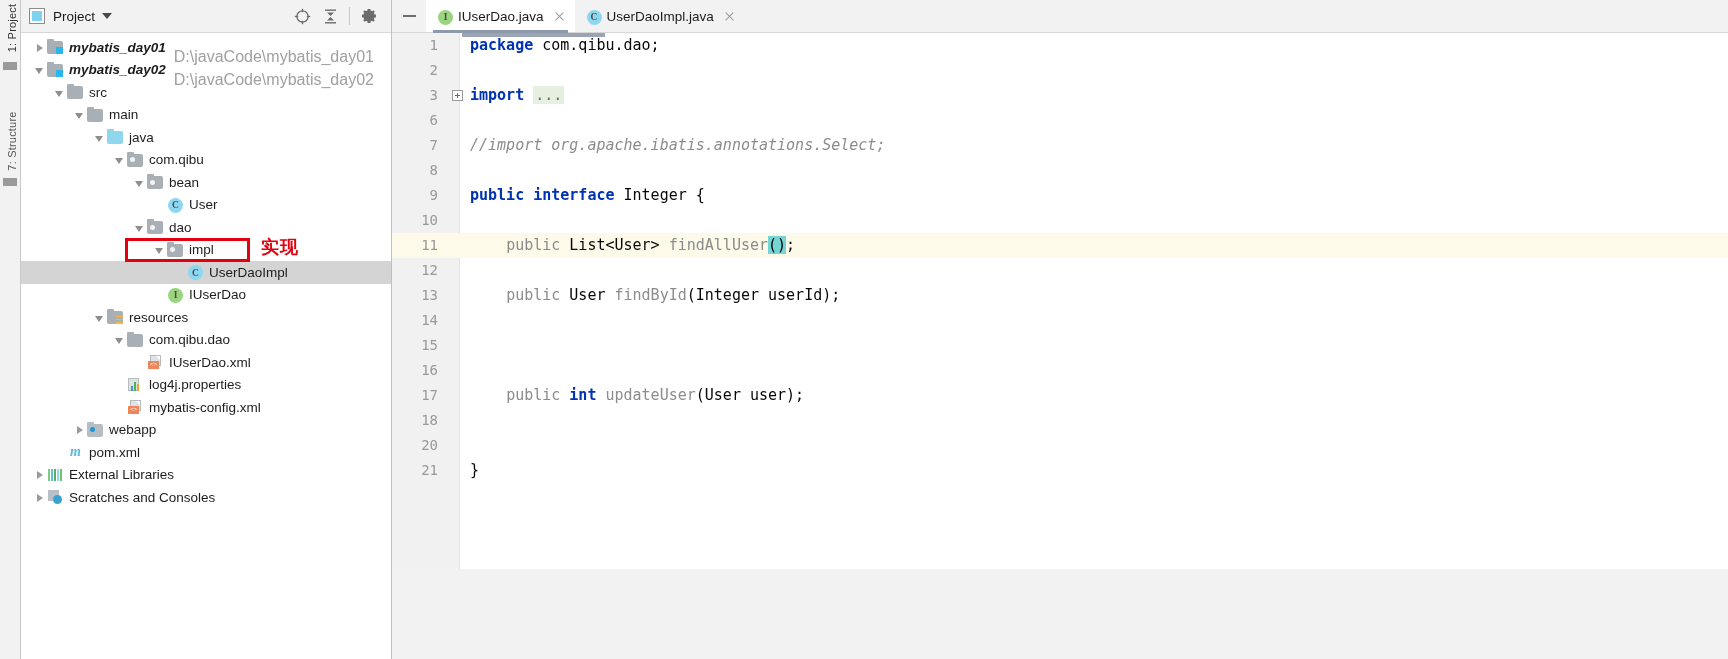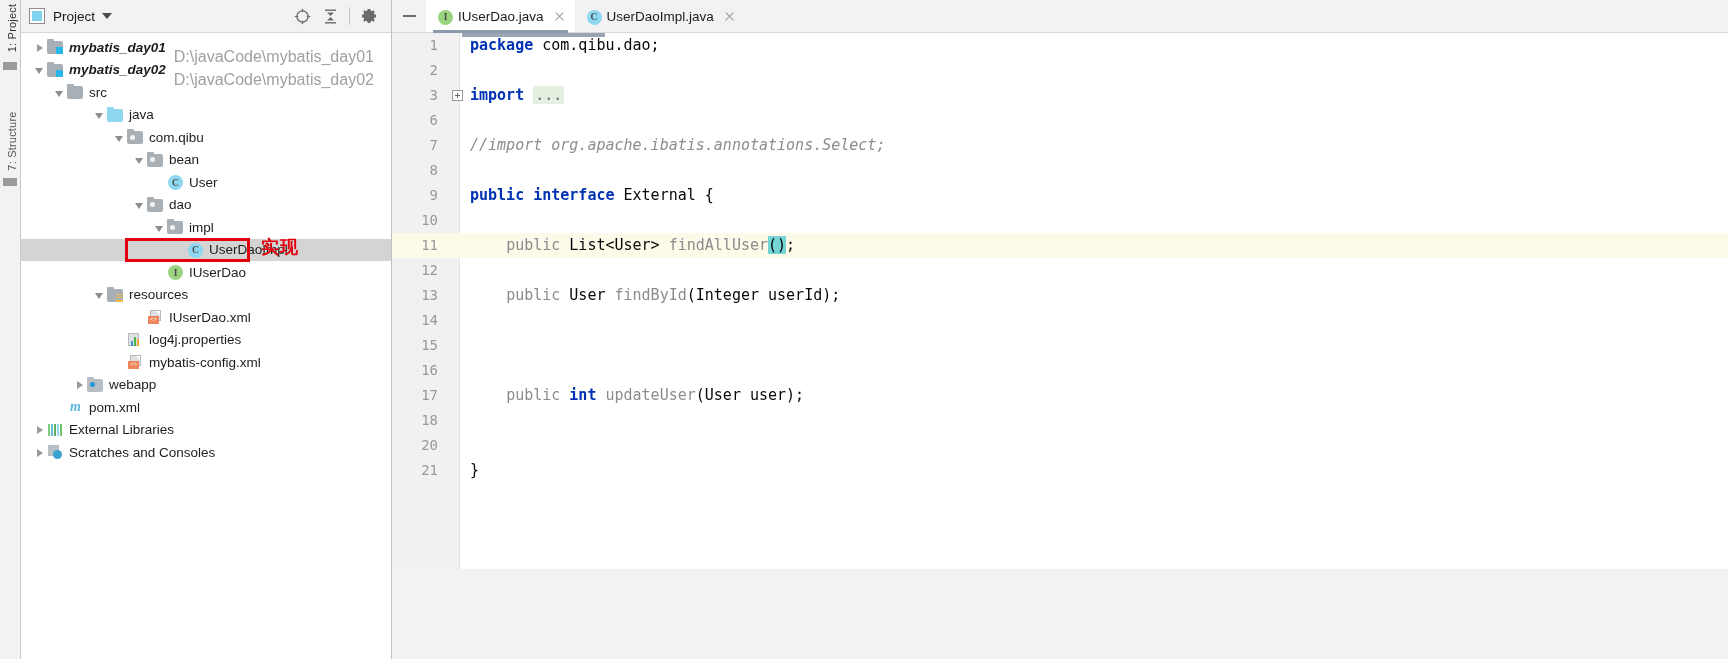--- a/index.html
+++ b/index.html
@@ -444,20 +444,28 @@
         </div>
         <div class="row">
           <span style="width: 32px; flex: 0 0 auto;"></span>
           <span class="arrow down"></span>
           <span class="ico">
             <span class="f-plain"></span>
           </span>
           <span class="label">src</span>
         </div>
         <div class="row">
+          <span style="width: 52px; flex: 0 0 auto;"></span>
+          <span class="arrow down"></span>
+          <span class="ico">
+            <span class="f-plain"></span>
+          </span>
+          <span class="label">main</span>
+        </div>
+        <div class="row">
           <span style="width: 72px; flex: 0 0 auto;"></span>
           <span class="arrow down"></span>
           <span class="ico">
             <span class="f-src-java"></span>
           </span>
           <span class="label">java</span>
         </div>
         <div class="row">
           <span style="width: 92px; flex: 0 0 auto;"></span>
           <span class="arrow down"></span>
@@ -514,20 +522,28 @@
           </span>
           <span class="label">IUserDao</span>
         </div>
         <div class="row">
           <span style="width: 72px; flex: 0 0 auto;"></span>
           <span class="arrow down"></span>
           <span class="ico">
             <span class="f-res"></span>
           </span>
           <span class="label">resources</span>
+        </div>
+        <div class="row">
+          <span style="width: 92px; flex: 0 0 auto;"></span>
+          <span class="arrow down"></span>
+          <span class="ico">
+            <span class="f-plain"></span>
+          </span>
+          <span class="label">com.qibu.dao</span>
         </div>
         <div class="row">
           <span style="width: 112px; flex: 0 0 auto;"></span>
           <span class="arrow"></span>
           <span class="ico">
             <span class="i-xml">
               <span class="pg"></span>
               <span class="tag">&lt;&gt;</span>
             </span>
           </span>
@@ -650,21 +666,21 @@
           <div class="cline">
             <span class="ln">7</span>
             <span class="ctext"><span class="cmt">//import org.apache.ibatis.annotations.Select;</span></span>
           </div>
           <div class="cline">
             <span class="ln">8</span>
             <span class="ctext"></span>
           </div>
           <div class="cline">
             <span class="ln">9</span>
-            <span class="ctext"><span class="kw">public interface </span><span class="plain">External {</span></span>
+            <span class="ctext"><span class="kw">public interface </span><span class="plain">Integer {</span></span>
           </div>
           <div class="cline">
             <span class="ln">10</span>
             <span class="ctext"></span>
           </div>
           <div class="cline caret">
             <span class="ln">11</span>
             <span class="ctext"><span class="plain">    </span><span class="ident">public </span><span class="plain">List&lt;User&gt; </span><span class="ident">findAllUser</span><span class="bracket-hl">()</span><span class="plain">;</span></span>
           </div>
           <div class="cline">

